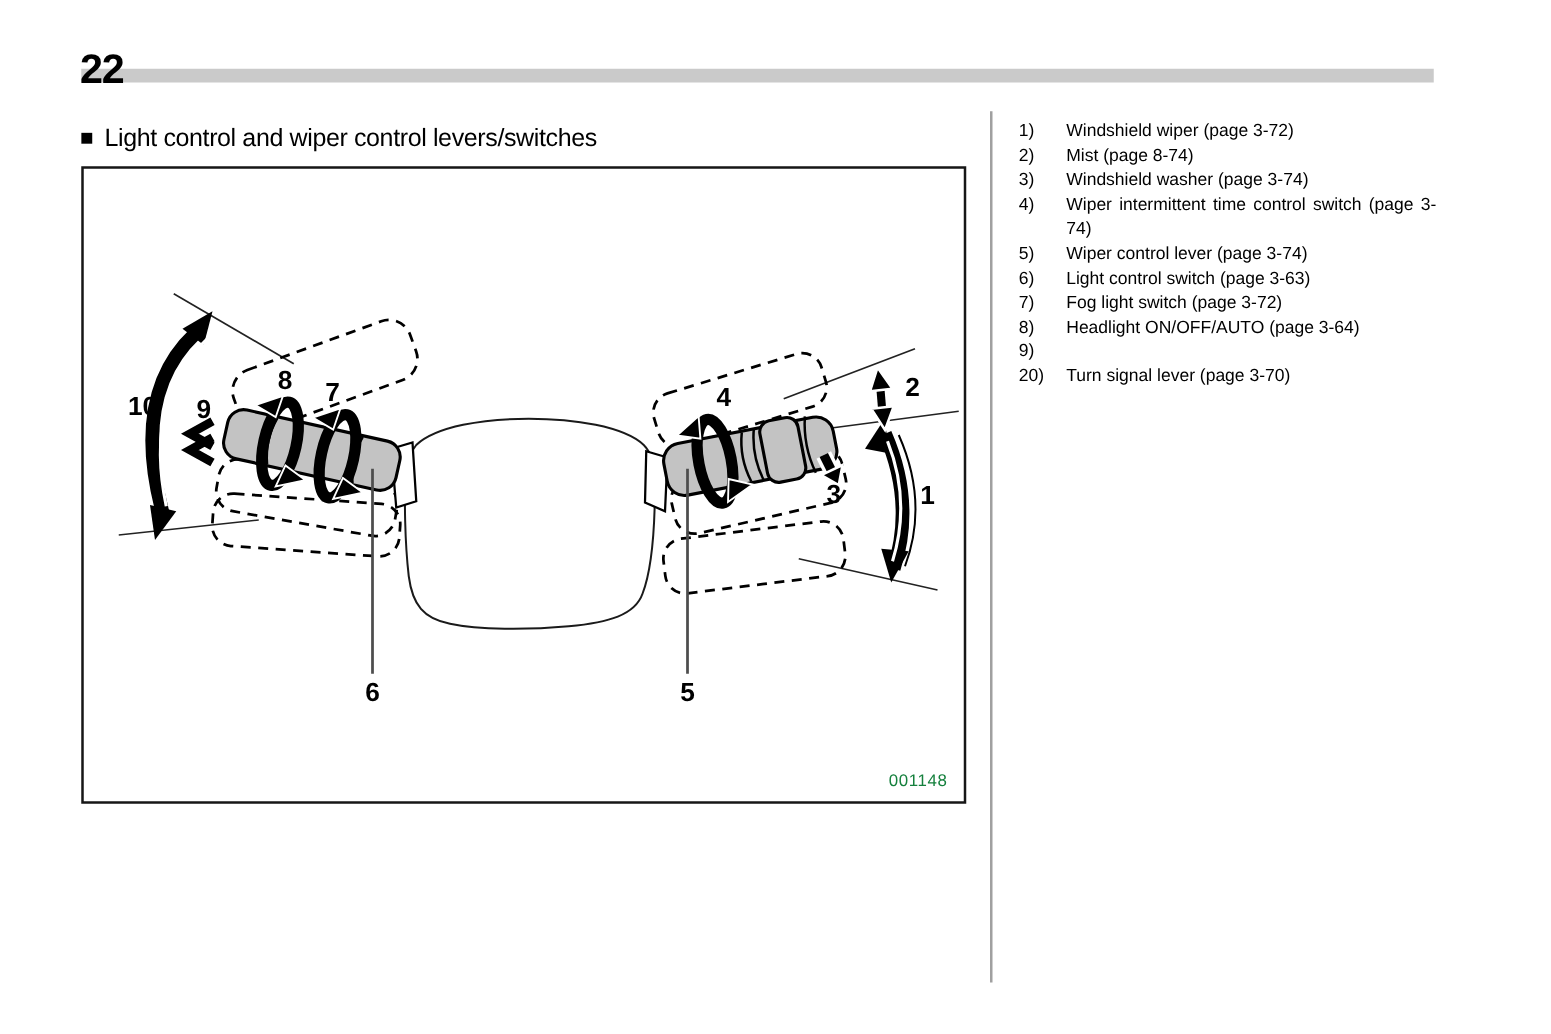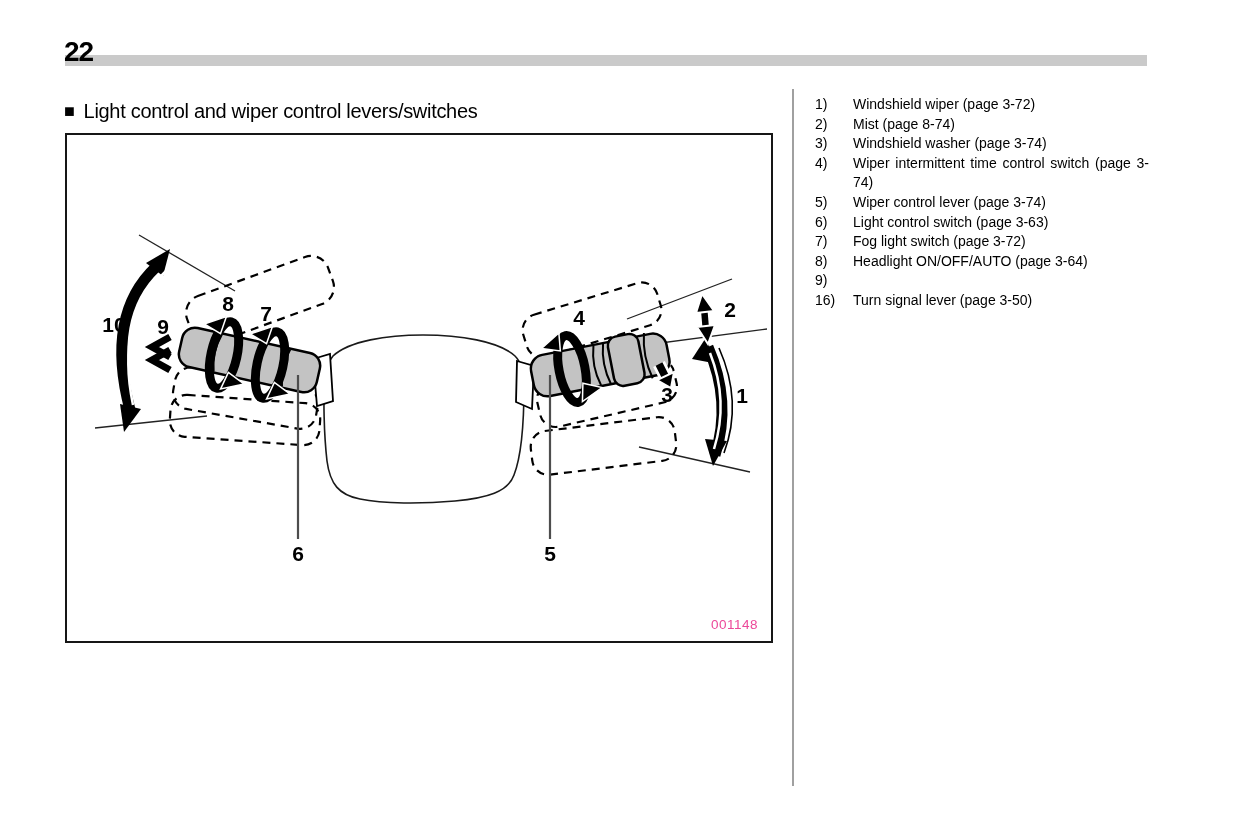--- a/index.html
+++ b/index.html
@@ -2,40 +2,40 @@
 <html><head>
 <meta charset="utf-8">
 <style>
   html,body{margin:0;padding:0;}
   body{
     width:1241px;height:827px;position:relative;background:#ffffff;
     font-family:"Liberation Sans", sans-serif;color:#000;overflow:hidden;
     -webkit-font-smoothing:antialiased;
   }
   .page-number{
-    position:absolute;left:64px;top:38px;font-size:28px;font-weight:bold;
+    position:absolute;left:64px;top:38px;font-size:33px;font-weight:bold;
     letter-spacing:-1px;line-height:1;z-index:2;
   }
   .header-rule{
     position:absolute;left:65px;top:55px;width:1082px;height:11px;
     background:#cacaca;z-index:1;
   }
   .section-heading{
     position:absolute;left:64px;top:100px;font-size:20px;font-weight:normal;
     letter-spacing:-0.3px;white-space:nowrap;
   }
   .section-bullet{
     display:inline-block;font-size:18px;margin-right:9px;position:relative;top:-1px;
   }
   .figure-box{
     position:absolute;left:65px;top:133px;width:708px;height:510px;
     border:2px solid #161616;box-sizing:border-box;background:#fff;
   }
   .figure-code{
-    position:absolute;right:13px;bottom:9px;font-size:13.5px;color:#ec4899;
+    position:absolute;right:13px;bottom:9px;font-size:13.5px;color:#15803d;
     letter-spacing:0.5px;
   }
   .col-divider{
     position:absolute;left:792px;top:89px;width:2px;height:697px;background:#a0a0a0;
   }
   .legend{
     position:absolute;left:815px;top:95px;width:334px;font-size:14px;line-height:19.6px;
   }
   .legend-row{display:flex;}
   .legend-num{width:38px;flex:0 0 38px;}
@@ -198,16 +198,16 @@
     <span class="legend-text">Fog light switch (page 3-72)</span>
   </div>
   <div class="legend-row">
     <span class="legend-num">8)</span>
     <span class="legend-text">Headlight ON/OFF/AUTO (page 3-64)</span>
   </div>
   <div class="legend-row">
     <span class="legend-num">9)</span>
   </div>
   <div class="legend-row">
-    <span class="legend-num">16)</span>
-    <span class="legend-text">Turn signal lever (page 3-50)</span>
+    <span class="legend-num">20)</span>
+    <span class="legend-text">Turn signal lever (page 3-70)</span>
   </div>
 </div>
 
 </body></html>

